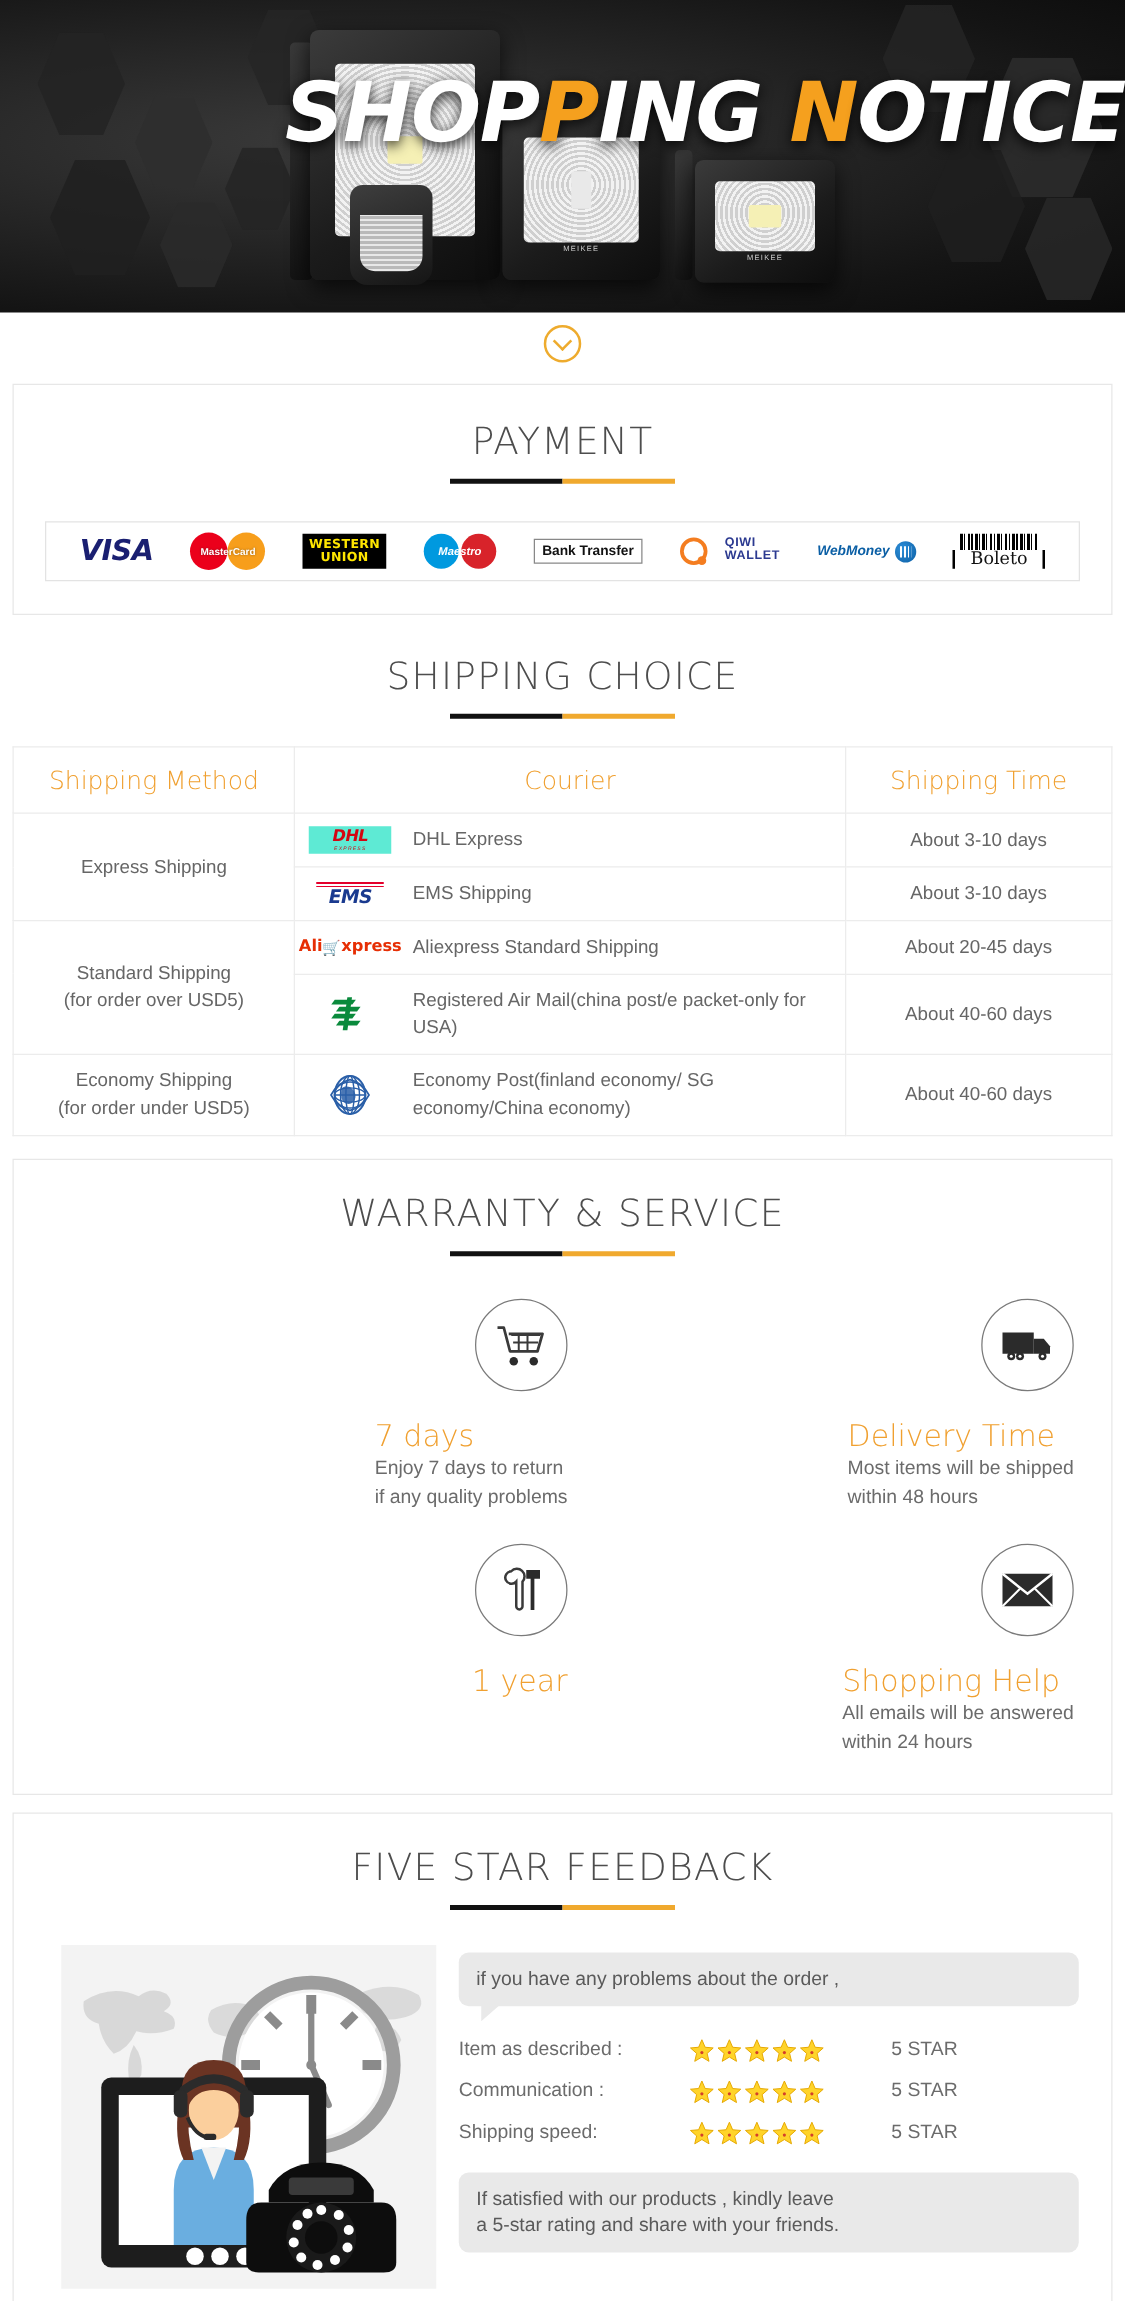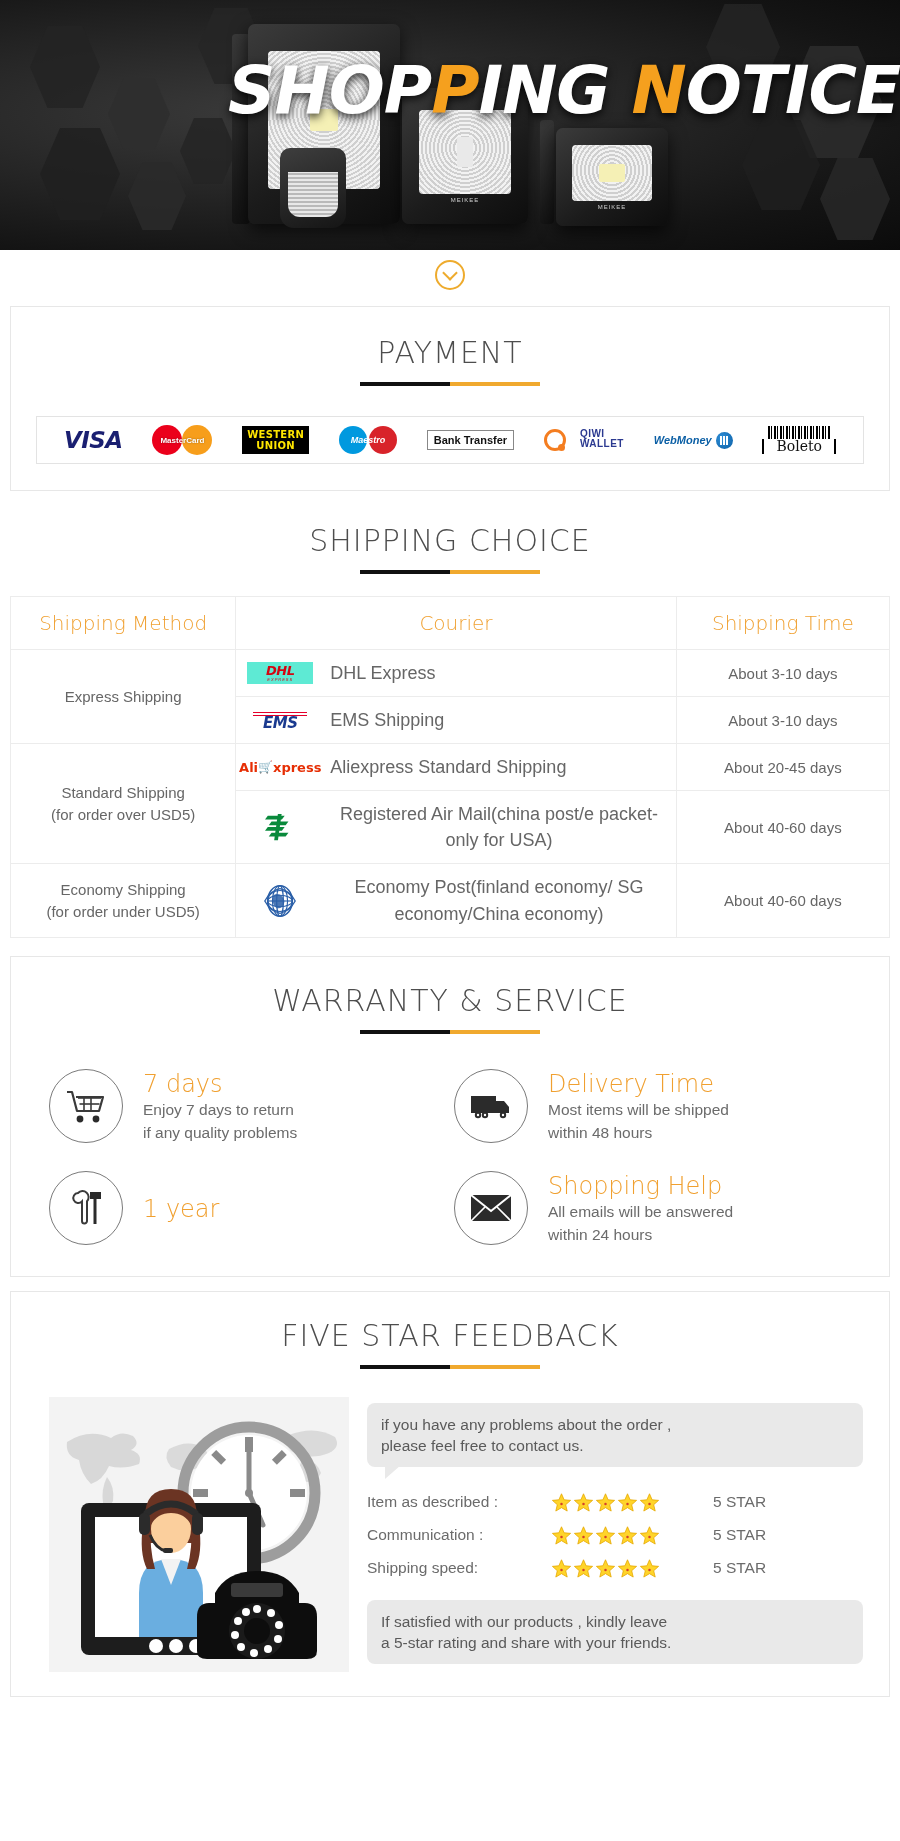--- a/index.html
+++ b/index.html
@@ -224,21 +224,21 @@
     color: #f0a030;
     font-size: 20px;
     font-family: "DejaVu Sans", sans-serif;
     font-weight: 300;
   }
   .col-method { width: 225px; text-align: center; }
   .col-courier { width: 440px; }
   .col-time { width: 213px; text-align: center; }
   .courier-cell { display: flex; align-items: center; gap: 14px; }
   .courier-logo { width: 72px; min-width: 72px; display: flex; align-items: center; justify-content: center; }
-  .courier-name { font-size: 18px; color: #666; line-height: 1.45; text-align: center; }
+  .courier-name { font-size: 15px; color: #666; line-height: 1.45; }
   .method-cell { text-align: center; line-height: 1.45; font-size: 15.5px; color: #666; }
   .time-cell { text-align: center; font-size: 15.5px; color: #666; }
 
   .dhl {
     background: #5eead4; width: 66px; height: 22px;
     display: flex; align-items: center; justify-content: center;
     flex-direction: column;
   }
   .dhl .t {
     color: #d40511; font-family: "DejaVu Sans", sans-serif;
@@ -261,21 +261,21 @@
   .unlogo { width: 38px; height: 38px; }
 
   
   .warranty-card { padding: 26px 0 30px; }
   .feat-grid {
     display: grid;
     grid-template-columns: 1fr 1fr;
     row-gap: 26px;
     padding: 34px 30px 0 38px;
   }
-  .feat { display: flex; align-items: center; gap: 20px; }
+  .feat { display: flex; align-items: flex-end; gap: 20px; flex-direction: column; }
   .feat-icon {
     width: 74px; height: 74px; min-width: 74px;
     border: 1.5px solid #7a7a7a;
     border-radius: 50%;
     display: flex; align-items: center; justify-content: center;
   }
   .feat-body { padding-top: 2px; }
   .feat-title {
     color: #f0a030;
     font-size: 24px;
@@ -711,21 +711,20 @@
           <circle cx="186" cy="238" r="4" fill="#fff"></circle>
           <circle cx="189" cy="224" r="4" fill="#fff"></circle>
           <circle cx="197" cy="215" r="4" fill="#fff"></circle>
         </svg>
       </div>
 
       <div class="fb-right">
 
         <div class="bubble tail">
           <div>if you have any problems about the order ,</div>
-          <div>please feel free to contact us.</div>
         </div>
 
         <div class="rating-rows">
 
           <div class="rating-row">
             <span class="rating-label">Item as described :</span>
             <span class="stars">
               <svg class="star" viewBox="0 0 24 24">
                   <polygon points="12,1 15.3,8.6 23.5,9.3 17.3,14.8 19.2,22.8 12,18.5 4.8,22.8 6.7,14.8 0.5,9.3 8.7,8.6" fill="#ffd42a" stroke="#e6a800" stroke-width="1"></polygon>
                   <circle cx="12" cy="14" r="1.6" fill="#d43f2a"></circle>

